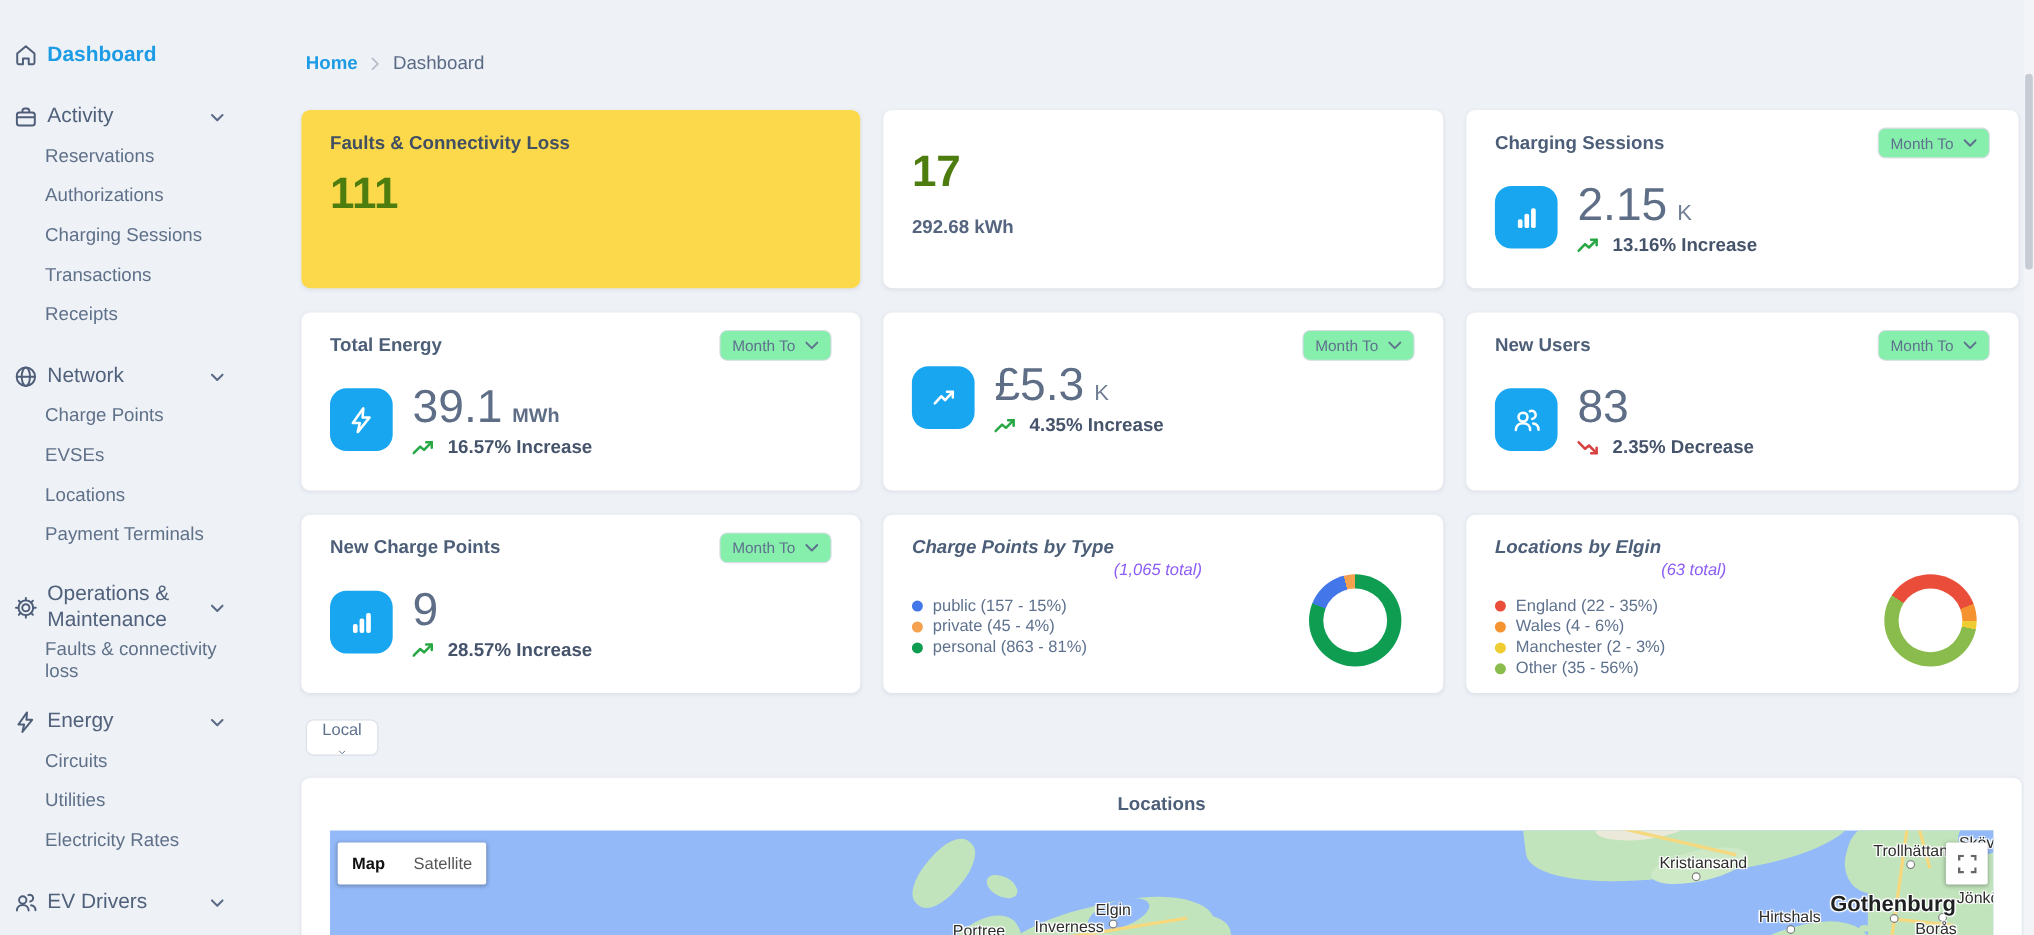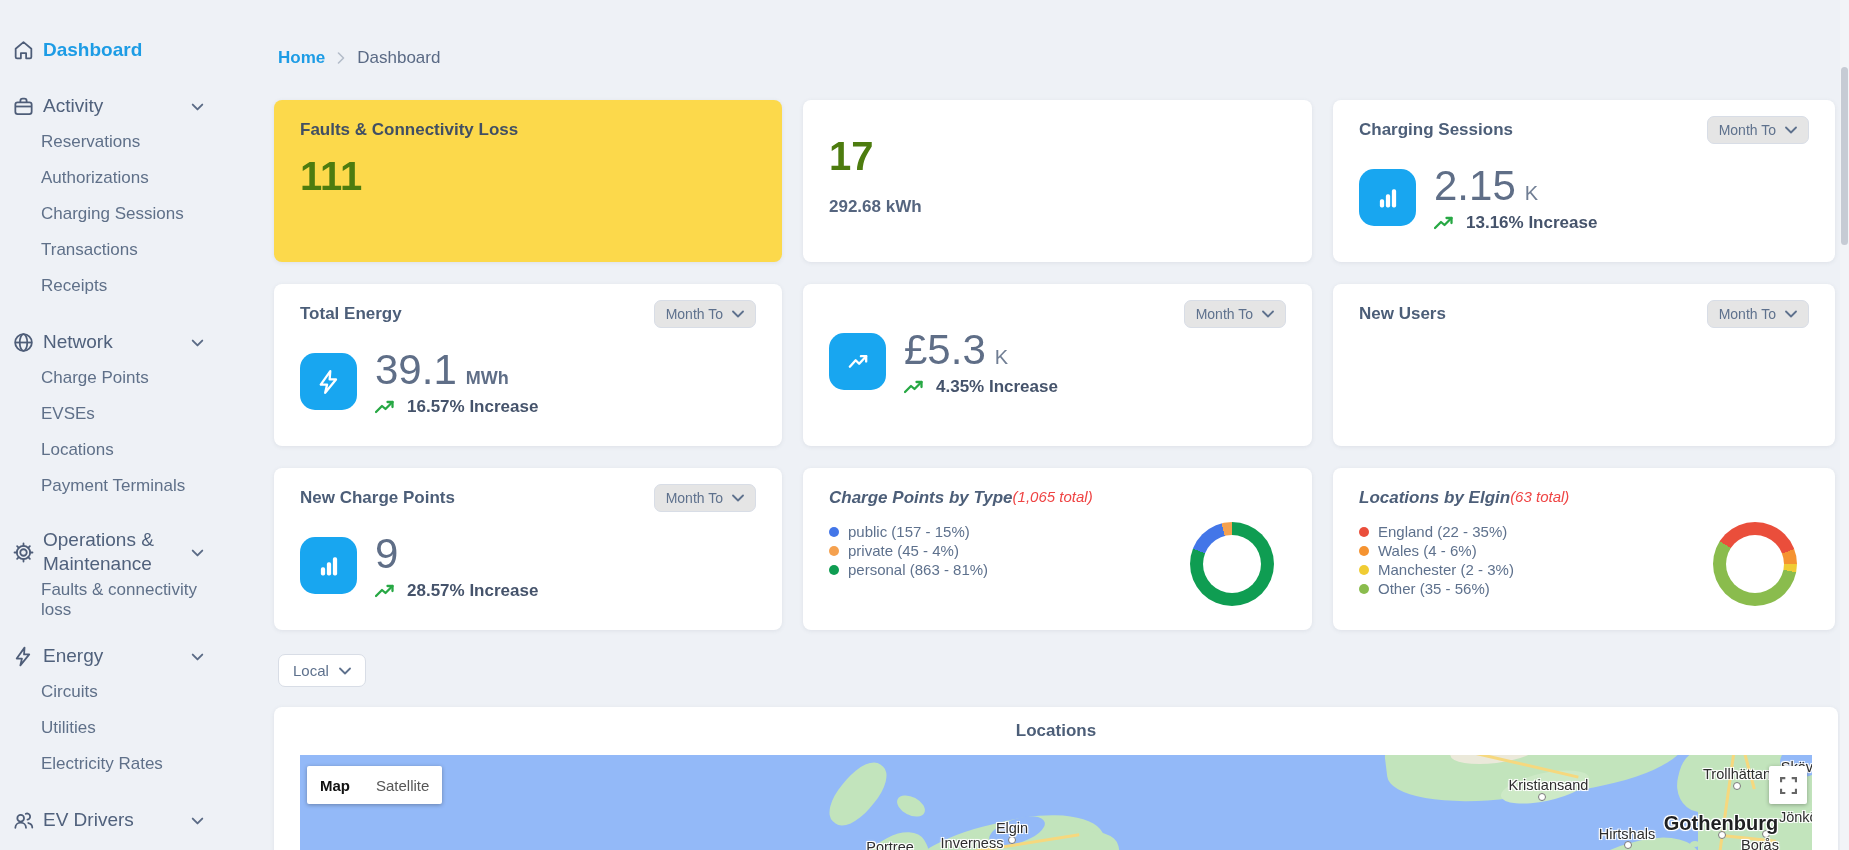--- a/index.html
+++ b/index.html
@@ -26,39 +26,39 @@
   .breadcrumb .cur { color:#5a6a85; }
 
   .row { display:flex; gap:21px; margin-bottom:22px; }
   .card { background:#fff; border-radius:8px; height:162px; box-shadow:0 1px 4px rgba(75,90,110,.10); position:relative; padding:20px 26px; }
   .w1 { width:508px; } .w2 { width:509px; } .w3 { width:502px; }
   .card-title { font-size:17px; font-weight:bold; color:#4c5e78; }
   .card.yellow .card-title { color:#414f63; }
   .val-blue { margin-top:14px; font-size:40px; font-weight:bold; color:#4d7c0f; }
   .sub-bold { margin-top:18px; font-size:17px; font-weight:bold; color:#55657f; }
 
-  .filter-btn { position:absolute; top:16px; right:26px; height:28px; padding:0 11px; border:1px solid #d8dde6; border-radius:7px; background:#e5e5e5; color:#5e718d; font-size:14px; display:flex; align-items:center; gap:9px; cursor:pointer; }
+  .filter-btn { position:absolute; top:16px; right:26px; height:28px; padding:0 11px; border:1px solid #d8dde6; border-radius:7px; background:#86efac; color:#5e718d; font-size:14px; display:flex; align-items:center; gap:9px; cursor:pointer; }
 
   .stat { display:flex; align-items:center; gap:18px; margin-top:22px; }
   .tile { width:57px; height:57px; border-radius:15px; display:flex; align-items:center; justify-content:center; }
   .vline { display:flex; align-items:baseline; gap:9px; }
   .big-val { font-size:42px; font-weight:300; color:#5f6e87; }
   .unit-b { font-size:18px; font-weight:bold; color:#5f6e87; }
   .unit-k { font-size:20px; color:#707e94; }
   .trend { display:flex; align-items:center; gap:10px; margin-top:3px; font-size:17px; font-weight:bold; color:#45536b;justify-content:space-between; }
 
   .donut-head { display:flex; align-items:flex-start;font-style:italic; }
-  .total-lbl { font-size:15px; color:#ef4444; }
+  .total-lbl { font-size:15px; color:#8b5cf6;margin-top:22px; }
   .legend { margin-top:14px; }
   .li { display:flex; align-items:center; gap:9px; height:19px; font-size:15px; color:#5e718d; }
   .dot { width:10px; height:10px; border-radius:50%; flex:0 0 10px; }
   .donut { position:absolute; right:38px; top:54px; width:84px; height:84px; border-radius:50%; }
   .donut .hole { position:absolute; left:13px; top:13px; width:58px; height:58px; border-radius:50%; background:#fff; }
 
-  .local-btn { display:inline-flex; align-items:center; gap:10px; margin:2px 0 20px 4px; height:33px; padding:0 14px; border:1px solid #d8dde6; border-radius:7px; background:#fff; color:#5e718d; font-size:15px; cursor:pointer; }
+  .local-btn { display:inline-flex; align-items:center; gap:10px; margin:2px 0 20px 4px; height:33px; padding:0 14px; border:1px solid #d8dde6; border-radius:7px; background:#fff; color:#5e718d; font-size:15px; cursor:pointer;flex-direction:column; }
 
   
   .map-card { background:#fff; border-radius:8px; box-shadow:0 1px 4px rgba(75,90,110,.10); height:200px; padding-top:14px; }
   .map-title { text-align:center; font-size:17px; font-weight:bold; color:#4c5e78; height:20px; }
   .map { margin:14px 26px 0; height:140px; position:relative; overflow:hidden; background:#93b9f8; }
   .land { position:absolute; background:#c2e4bc; }
   .land.alt { background:#cde9c6; }
   .beige { position:absolute; background:#ebe9da; }
   .water { position:absolute; background:#93b9f8; }
   .road { position:absolute; background:#f6d87e; }
@@ -333,20 +333,42 @@
     </div>
 
     <div class="card w3">
       <div class="card-title">New Users</div>
       <button class="filter-btn">
         <span>Month To</span>
         <svg width="12" height="8" viewBox="0 0 12 8" fill="none" stroke="#5e718d" stroke-width="1.8" stroke-linecap="round" stroke-linejoin="round">
             <polyline points="1,1.5 6,6.5 11,1.5"></polyline>
           </svg>
       </button>
+      <div class="stat">
+        <div class="tile" style="background: rgb(24, 166, 240);">
+          <svg width="28" height="28" viewBox="0 0 22 22" fill="none" stroke="#fff" stroke-width="1.8" stroke-linecap="round">
+              <circle cx="8.3" cy="8.8" r="3.2"></circle>
+              <path d="M3.2 18 c0-3 2.3-4.9 5.1-4.9 s5.1 1.9 5.1 4.9"></path>
+              <path d="M13.2 4.6 a2.9 2.9 0 1 1 1.6 5.5"></path>
+              <path d="M15.6 13.4 c2.4 .4 3.8 2.1 3.8 4.4"></path>
+            </svg>
+        </div>
+        <div>
+          <div class="vline">
+            <span class="big-val">83</span>
+          </div>
+          <div class="trend">
+            <svg width="22" height="16" viewBox="0 0 22 16" fill="none" stroke="#d84040" stroke-width="2.3" stroke-linecap="round" stroke-linejoin="round">
+                <polyline points="1,3 7,9 10.5,6 17.5,13"></polyline>
+                <path d="M12.5 13 H17.5 V8"></path>
+              </svg>
+            <span>2.35% Decrease</span>
+          </div>
+        </div>
+      </div>
     </div>
   </div>
 
   
   <div class="row">
     <div class="card w1">
       <div class="card-title">New Charge Points</div>
       <button class="filter-btn">
         <span>Month To</span>
         <svg width="12" height="8" viewBox="0 0 12 8" fill="none" stroke="#5e718d" stroke-width="1.8" stroke-linecap="round" stroke-linejoin="round">

